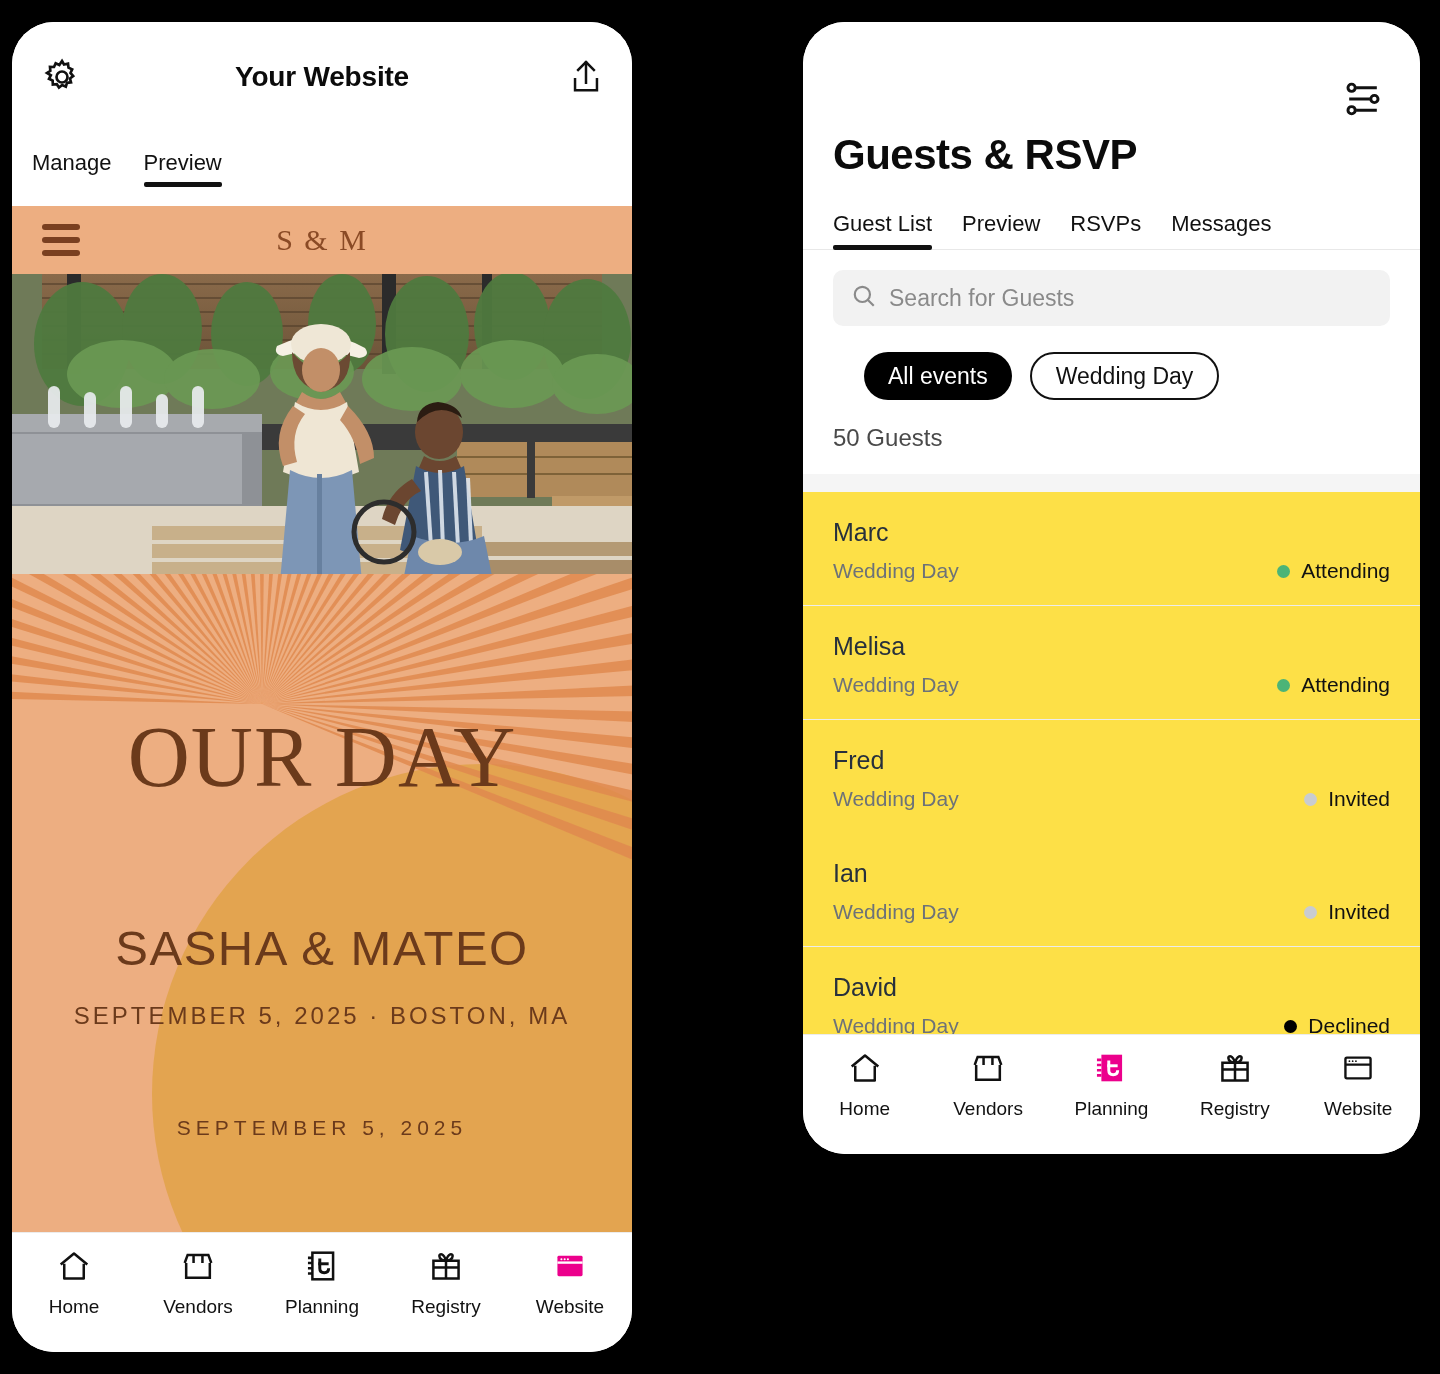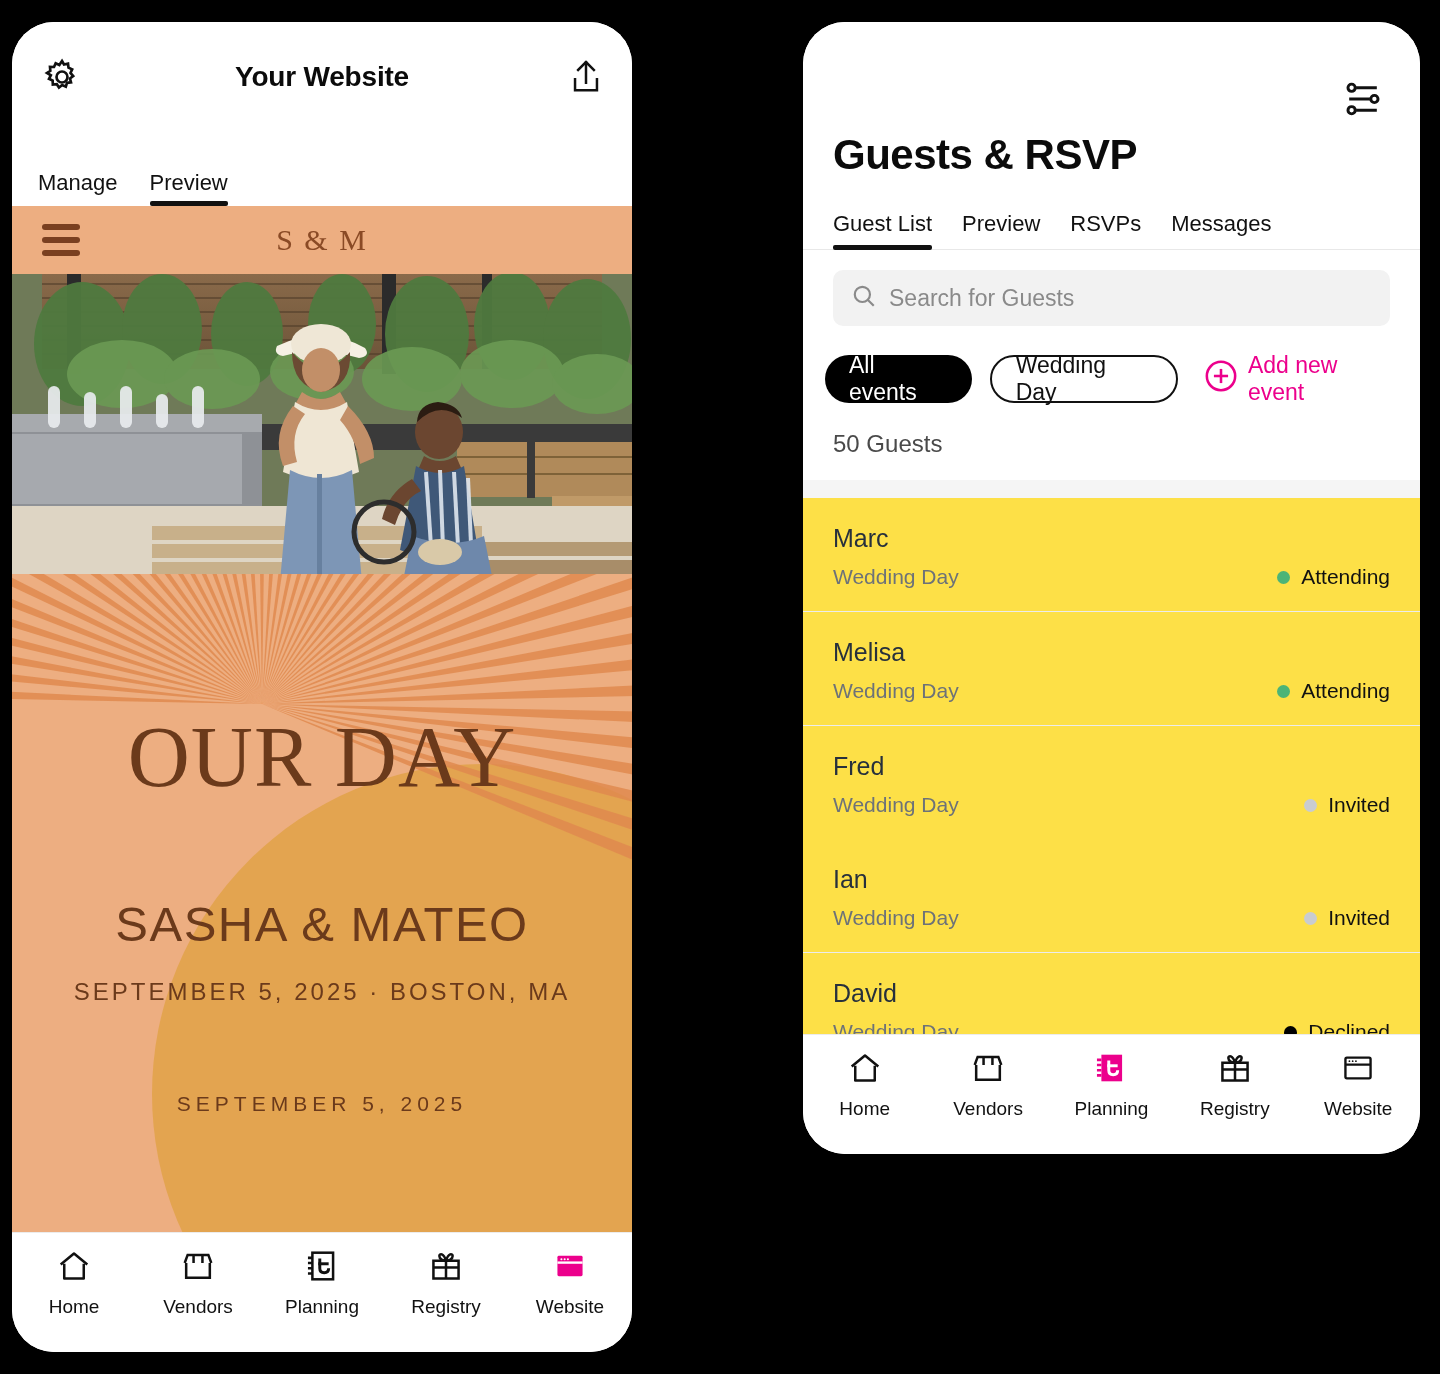--- a/index.html
+++ b/index.html
@@ -23,22 +23,22 @@
   .app-topbar {
     height:110px; position:relative; background:#fff;
     display:flex; align-items:center; justify-content:center;
   }
   .app-title { font-size:28px; font-weight:700; color:#0b0b0b; letter-spacing:-0.2px; }
   .topbar-ic { position:absolute; display:flex; align-items:center; justify-content:center; }
   .ic-gear { left:30px; top:50%; transform:translateY(-50%); }
   .ic-share { right:28px; top:50%; transform:translateY(-50%); }
 
   .app-tabs {
-    display:flex; gap:32px; padding:0 26px; background:#fff;
-    height:74px; align-items:flex-end;
+    display:flex; gap:32px; padding:0 20px; background:#fff;
+    height:74px; align-items:center;
   }
   .app-tab {
     font-size:22px; color:#111; padding-bottom:11px; position:relative;
     line-height:1.1;
   }
   .app-tab.active::after {
     content:""; position:absolute; left:0; right:0; bottom:0;
     height:5px; background:#111; border-radius:2px;
   }
 
@@ -66,21 +66,21 @@
   }
   .site-hero .sunsvg { position:absolute; inset:0; width:100%; height:100%; }
   .hero-text { position:absolute; left:0; right:0; top:0; bottom:0;
                display:flex; flex-direction:column; align-items:center; }
   .hero-ourday {
     font-family:"Liberation Serif", serif;
     font-size:86px; color:#6b3a1b; margin-top:140px; letter-spacing:1px;
     line-height:1; font-weight:400;
   }
   .hero-names {
-    font-size:49px; color:#6b3a1b; letter-spacing:1.5px; margin-top:96px; font-weight:400;
+    font-size:49px; color:#6b3a1b; letter-spacing:1.5px; margin-top:120px; font-weight:400;
   }
   .hero-meta {
     font-size:24px; color:#6b3a1b; letter-spacing:3px; margin-top:26px; font-weight:400;
   }
   .hero-date2 {
     font-size:21px; color:#6b3a1b; letter-spacing:5px; margin-top:86px; font-weight:400;
   }
   .hero-rule {
     position:absolute; left:120px; right:120px; bottom:25px;
     height:3px; background:#8a5a33;
@@ -119,21 +119,21 @@
   .g-search {
     height:56px; background:#f2f2f2; border-radius:10px;
     display:flex; align-items:center; gap:12px; padding:0 18px;
   }
   .g-search input {
     border:0; outline:0; background:transparent; font-size:23px;
     color:#1b1b1b; width:100%; font-family:inherit;
   }
   .g-search input::placeholder { color:#8a8a8a; }
 
-  .g-chips { display:flex; align-items:center; gap:18px; padding:26px 22px 0; }
+  .g-chips { display:flex; align-items:flex-start; gap:18px; padding:26px 22px 0;margin-left:39px; }
   .chip {
     height:48px; border-radius:24px; padding:0 24px;
     display:flex; align-items:center; font-size:23px;
   }
   .chip.solid { background:#000; color:#fff; }
   .chip.outline { background:#fff; color:#111; border:2px solid #111; }
   .chip-add {
     display:flex; align-items:center; gap:10px; color:#EC008C; font-size:23px;
     margin-left:8px;
   }
@@ -475,30 +475,20 @@
               <line x1="15.6" y1="15.6" x2="21" y2="21"></line>
           </svg>
         </span>
         <input type="text" placeholder="Search for Guests" style="">
       </div>
     </div>
 
     <div class="g-chips">
       <div class="chip solid">All events</div>
       <div class="chip outline">Wedding Day</div>
-      <div class="chip-add">
-        <span>
-          <svg width="34" height="34" viewBox="0 0 24 24" fill="none" stroke="#EC008C" stroke-width="1.8">
-            <circle cx="12" cy="12" r="10"></circle>
-              <line x1="12" y1="7" x2="12" y2="17"></line>
-              <line x1="7" y1="12" x2="17" y2="12"></line>
-          </svg>
-        </span>
-        <span>Add new event</span>
-      </div>
     </div>
 
     <div class="g-count">50 Guests</div>
 
     <div class="g-sep"></div>
 
     <div class="g-group">
       <div class="g-row">
         <div class="g-name">Marc</div>
         <div class="g-sub">

